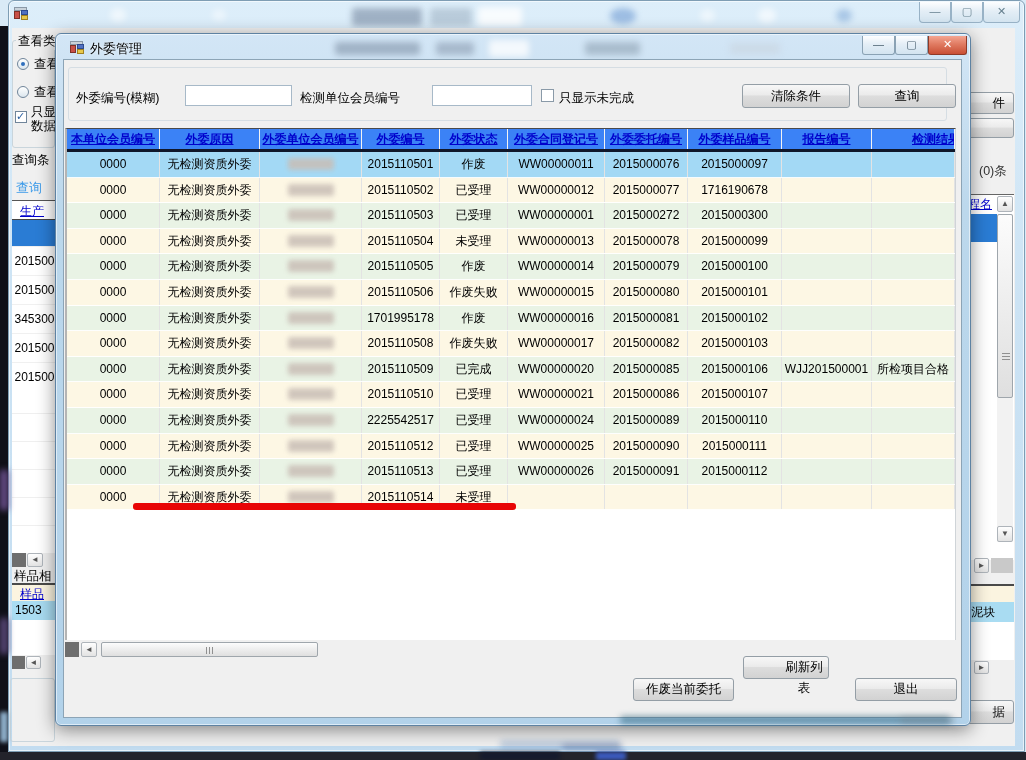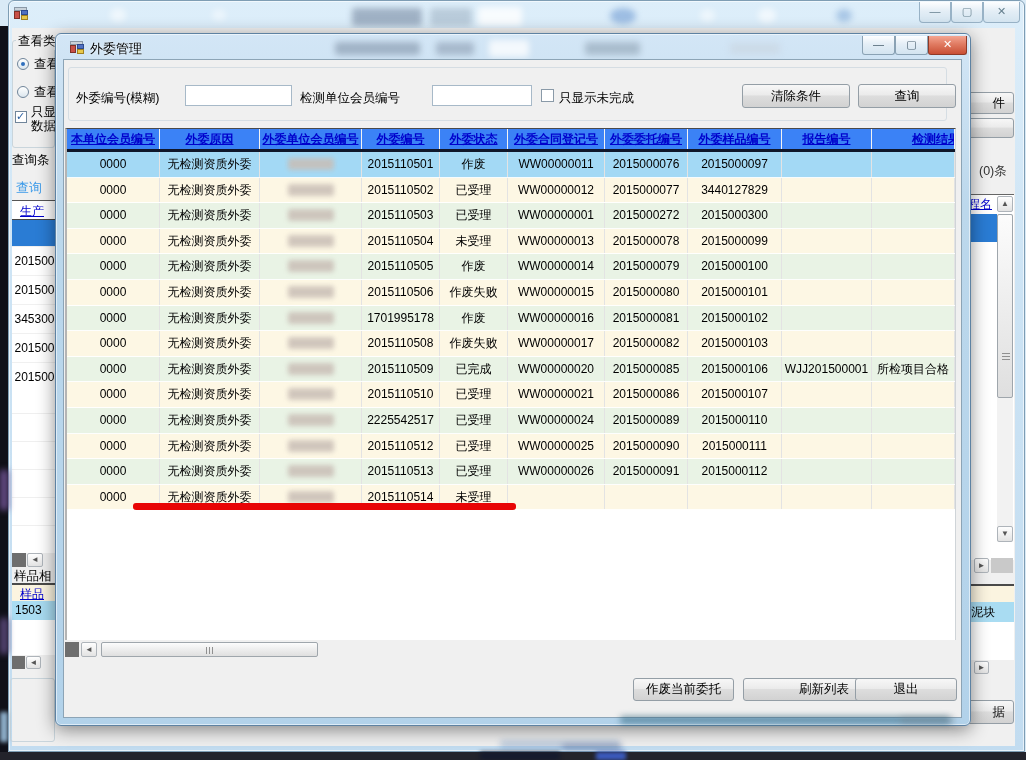--- a/index.html
+++ b/index.html
@@ -246,21 +246,21 @@
             <div class="tc c9"></div>
           </div>
           <div class="trow cream">
             <div class="tc c0">0000</div>
             <div class="tc c1">无检测资质外委</div>
             <div class="tc c2"><span class="blur-blob"></span></div>
             <div class="tc c3">2015110502</div>
             <div class="tc c4">已受理</div>
             <div class="tc c5">WW00000012</div>
             <div class="tc c6">2015000077</div>
-            <div class="tc c7">3440127829</div>
+            <div class="tc c7">1716190678</div>
             <div class="tc c8"></div>
             <div class="tc c9"></div>
           </div>
           <div class="trow green">
             <div class="tc c0">0000</div>
             <div class="tc c1">无检测资质外委</div>
             <div class="tc c2"><span class="blur-blob"></span></div>
             <div class="tc c3">2015110503</div>
             <div class="tc c4">已受理</div>
             <div class="tc c5">WW00000001</div>
@@ -406,19 +406,19 @@
 
     <div class="abs redline"></div>
 
     <div class="abs corner" style="left:65px;top:642px;width:14px;height:15px;"></div>
     <div class="abs scr-btn" style="left:81px;top:642px;width:16px;height:15px;line-height:13px;"><span>◄</span></div>
     <div class="abs thumb" style="left:101px;top:642px;width:217px;height:15px;">
       <div class="abs grip-h" style="left:104px;top:4px;width:9px;height:7px;"></div>
     </div>
 
     <div class="abs b7" style="left:633px;top:678px;width:101px;height:23px;line-height:21px;">作废当前委托</div>
-    <div class="abs b7" style="left:743px;top:678px;width:126px;height:23px;line-height:21px;padding-left:36px;">刷新列表</div>
+    <div class="abs b7" style="left:743px;top:656px;width:86px;height:23px;line-height:21px;padding-left:36px;">刷新列表</div>
     <div class="abs b7" style="left:855px;top:678px;width:102px;height:23px;line-height:21px;">退出</div>
 
     <div class="abs smudge" style="left:620px;top:716px;width:330px;height:8px;background:rgba(20,80,105,.5);"></div>
     <div class="abs smudge" style="left:900px;top:717px;width:55px;height:7px;background:rgba(120,130,140,.4);"></div>
   </div>
 </div>
 
 </body></html>

